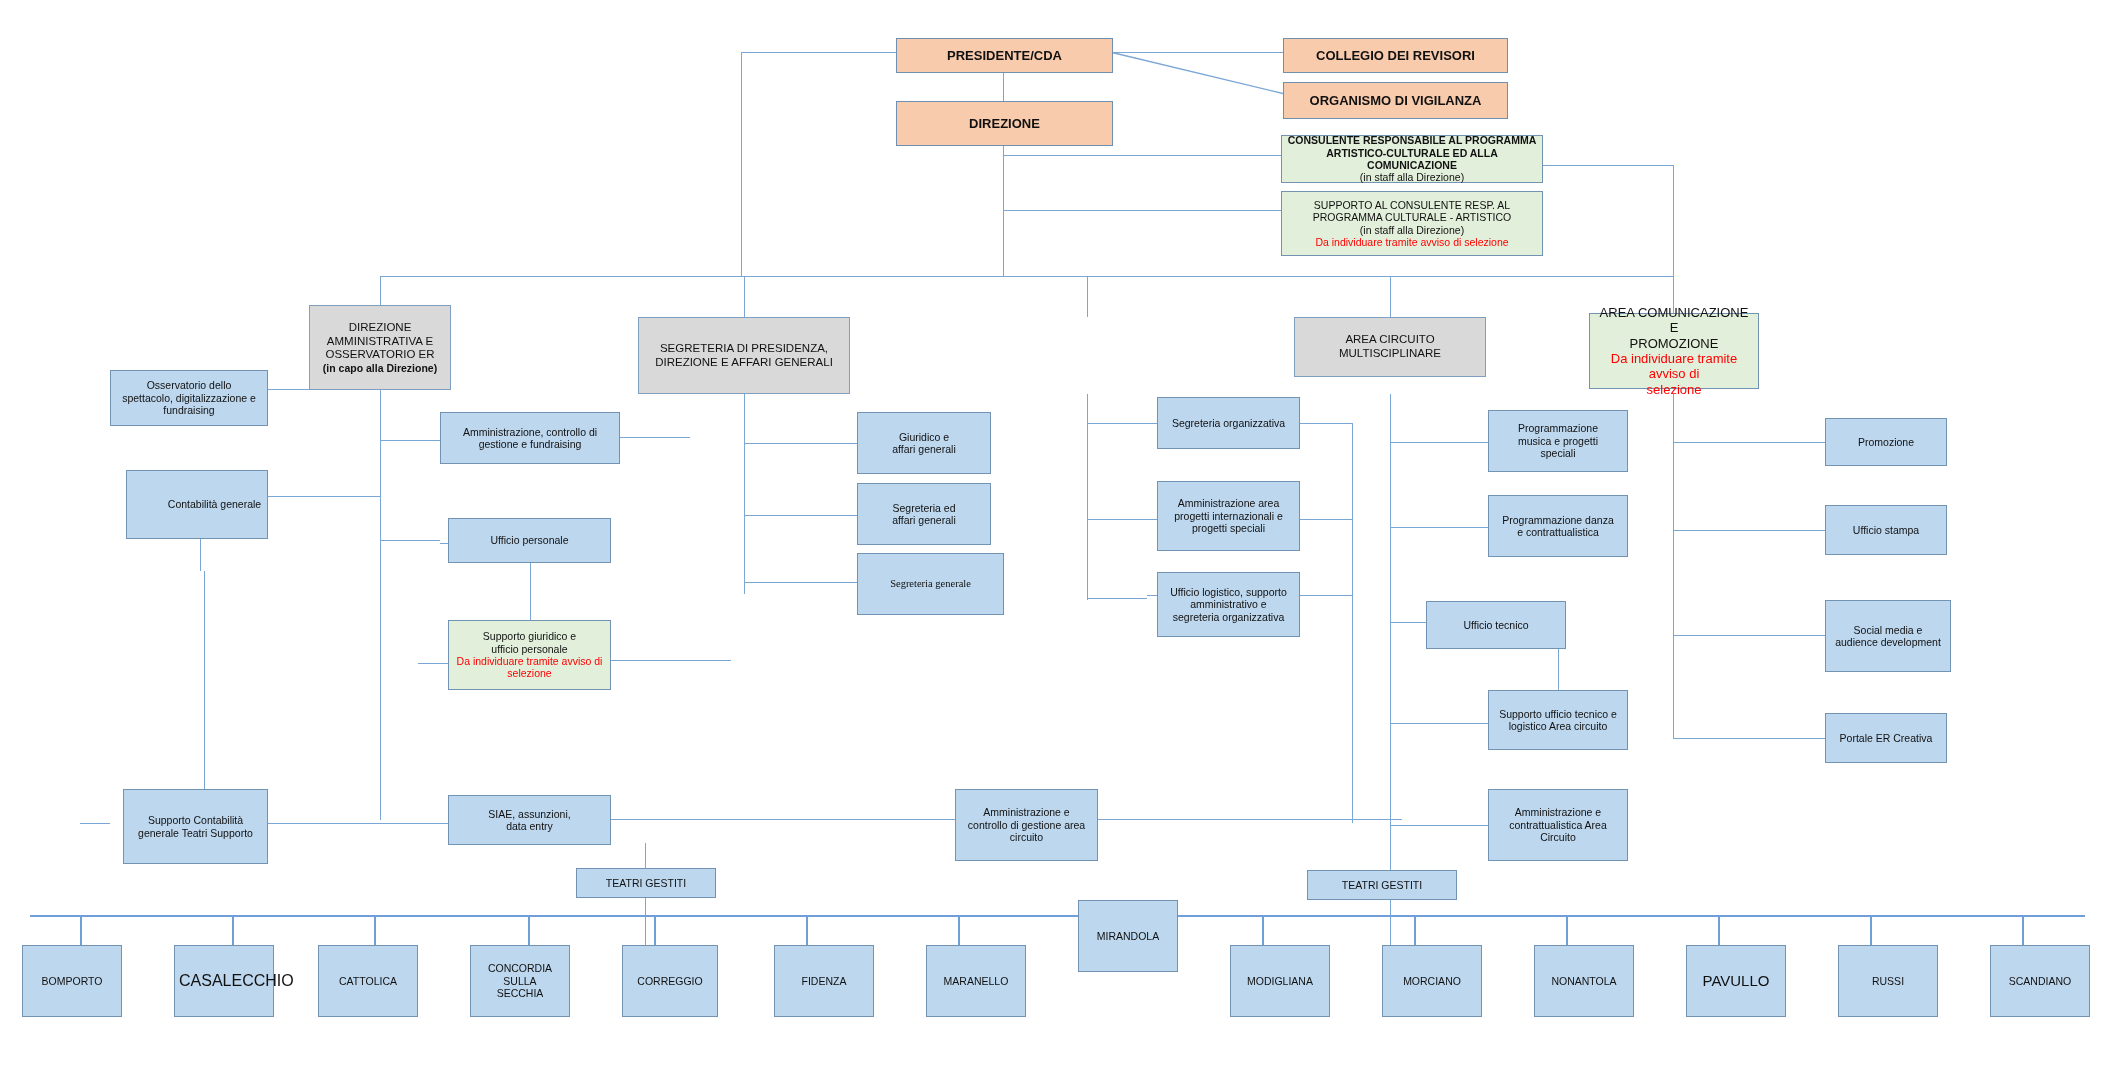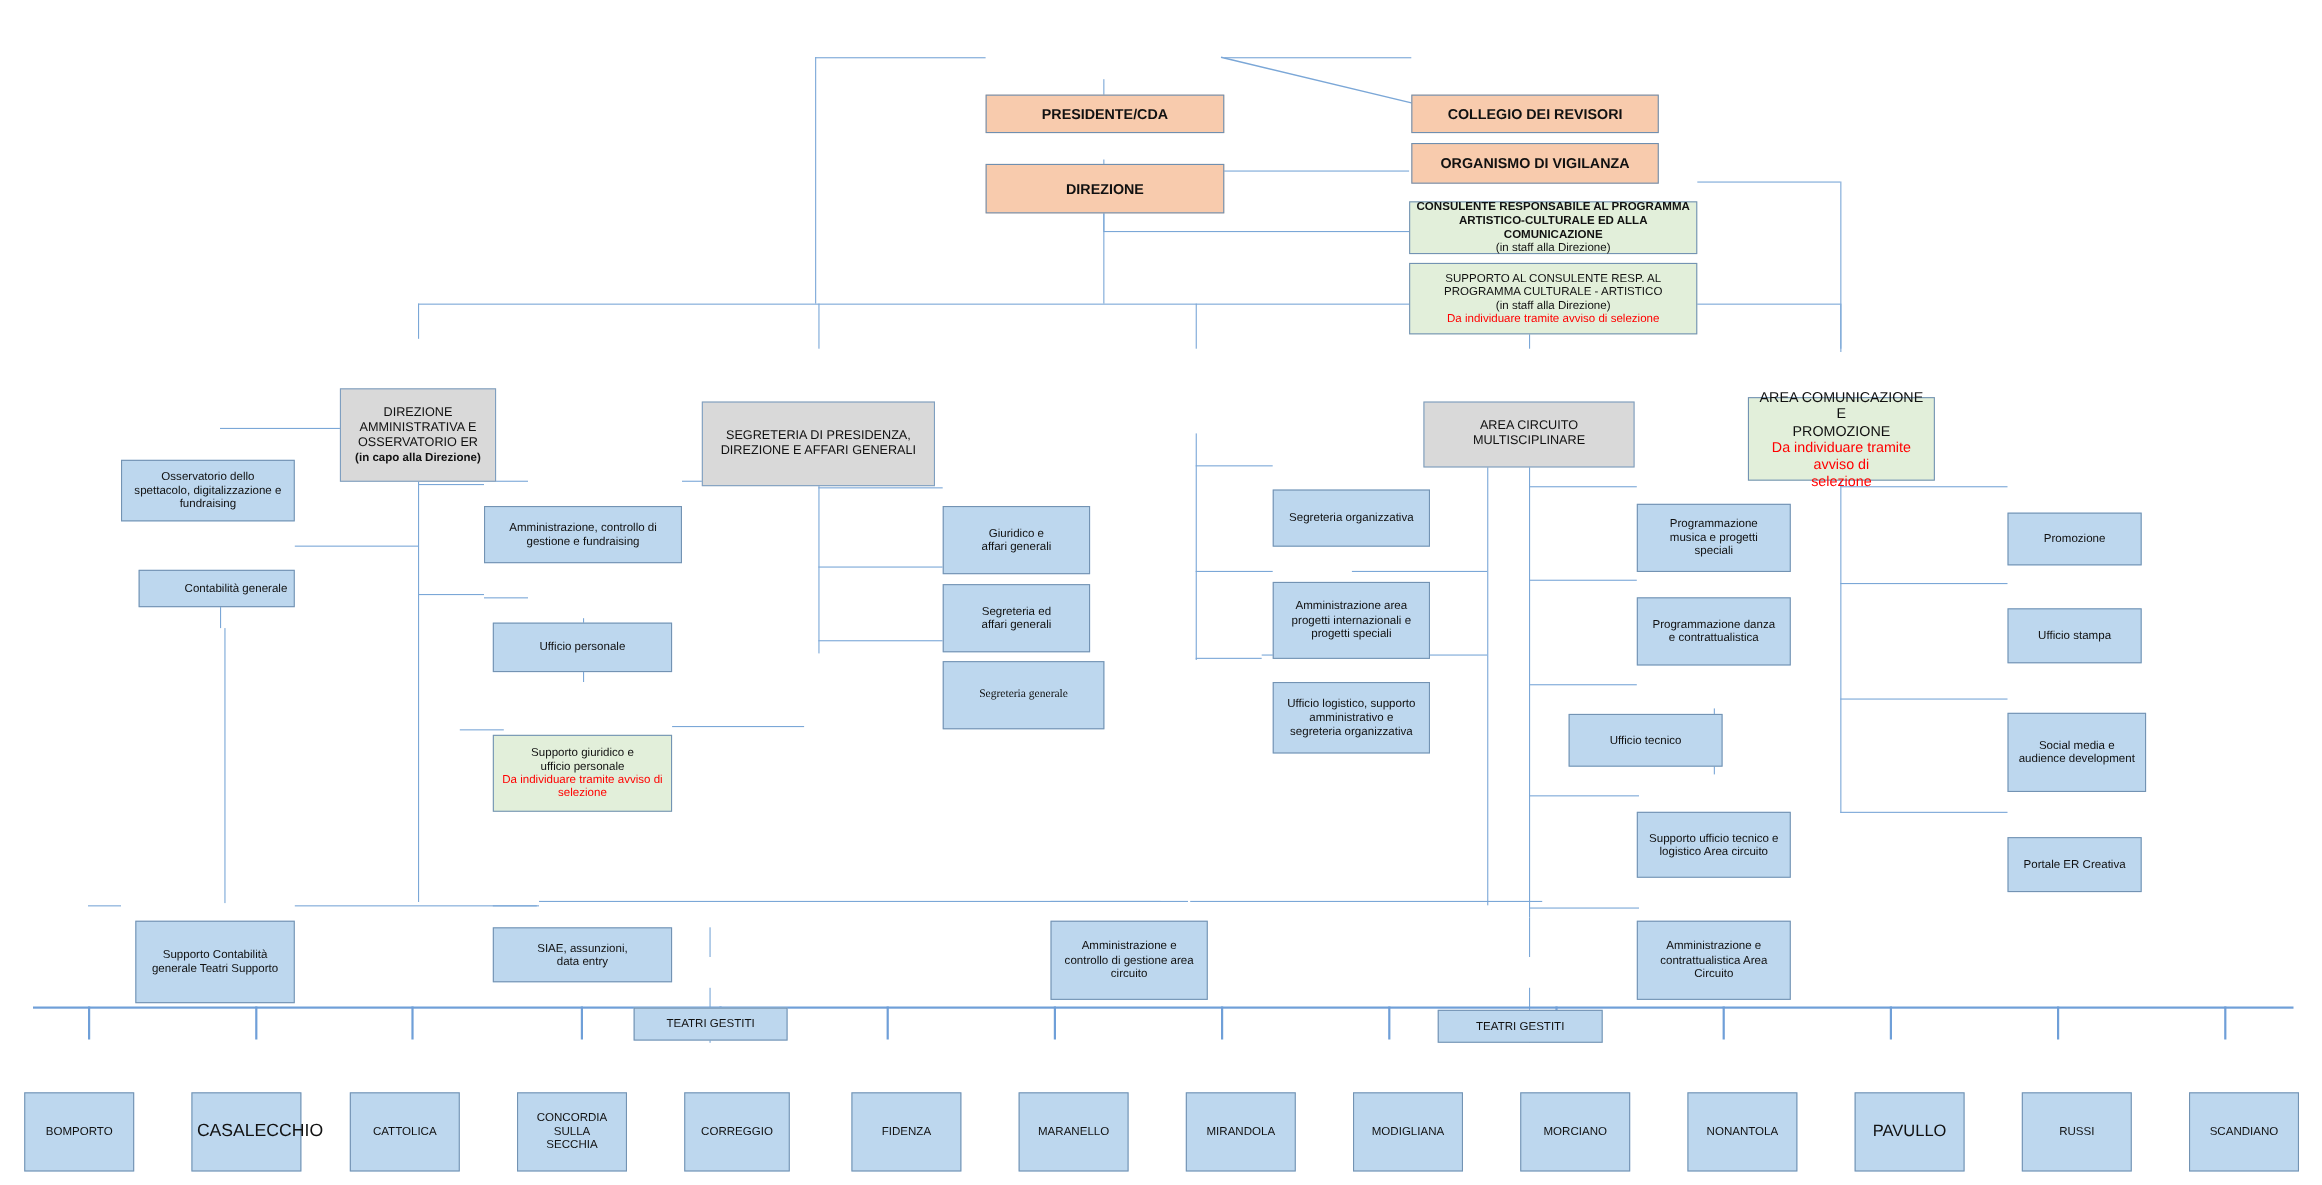--- a/index.html
+++ b/index.html
@@ -17,21 +17,20 @@
     box-sizing:border-box;
     border:1px solid #7393b3;
     display:flex;
     align-items:center;
     justify-content:center;
     text-align:center;
     line-height:1.18;
     color:#111111;
     padding:2px 4px;
     z-index:3;
-    margin-top:48px;
   }
   .node .lines{width:100%;}
   .node .l{display:block;}
   .orange{background:#f8cbad;border:1px solid #6f8fb0;font-weight:bold;}
   .grey{background:#d9d9d9;border:1px solid #7f9fc0;}
   .blue{background:#bdd7ee;border:1px solid #7393b3;}
   .green{background:#e2efda;border:1px solid #7393b3;}
   .red{color:#ff0000;display:block;}
   .connector{
     position:absolute;
@@ -235,21 +234,21 @@
   </div>
 
   <div class="node blue" style="left:110px;top:370px;width:158px;height:56px;font-size:10.5px;">
     <span class="lines">
       <span class="l">Osservatorio dello</span>
       <span class="l">spettacolo, digitalizzazione e</span>
       <span class="l">fundraising</span>
     </span>
   </div>
 
-  <div class="node blue" style="left:126px;top:470px;width:142px;height:34px;font-size:10.5px;padding-left:39px;">
+  <div class="node blue" style="left:126px;top:470px;width:142px;height:69px;font-size:10.5px;padding-left:39px;">
     <span class="lines">
       <span class="l">Contabilità generale</span>
     </span>
   </div>
 
   <div class="node blue" style="left:123px;top:789px;width:145px;height:75px;font-size:10.5px;">
     <span class="lines">
       <span class="l">Supporto Contabilità</span>
       <span class="l">generale Teatri Supporto</span>
     </span>
@@ -437,21 +436,21 @@
       <div class="node blue" style="left: 774px; top: 945px; width: 100px; height: 72px; font-size: 10.5px;">
         <span class="lines">
           <span class="l">FIDENZA</span>
         </span>
       </div>
       <div class="node blue" style="left: 926px; top: 945px; width: 100px; height: 72px; font-size: 10.5px;">
         <span class="lines">
           <span class="l">MARANELLO</span>
         </span>
       </div>
-      <div class="node blue" style="left: 1078px; top: 945px; width: 100px; height: 72px; font-size: 10.5px;">
+      <div class="node blue" style="left: 1078px; top: 900px; width: 100px; height: 72px; font-size: 10.5px;">
         <span class="lines">
           <span class="l">MIRANDOLA</span>
         </span>
       </div>
       <div class="node blue" style="left: 1230px; top: 945px; width: 100px; height: 72px; font-size: 10.5px;">
         <span class="lines">
           <span class="l">MODIGLIANA</span>
         </span>
       </div>
       <div class="node blue" style="left: 1382px; top: 945px; width: 100px; height: 72px; font-size: 10.5px;">

